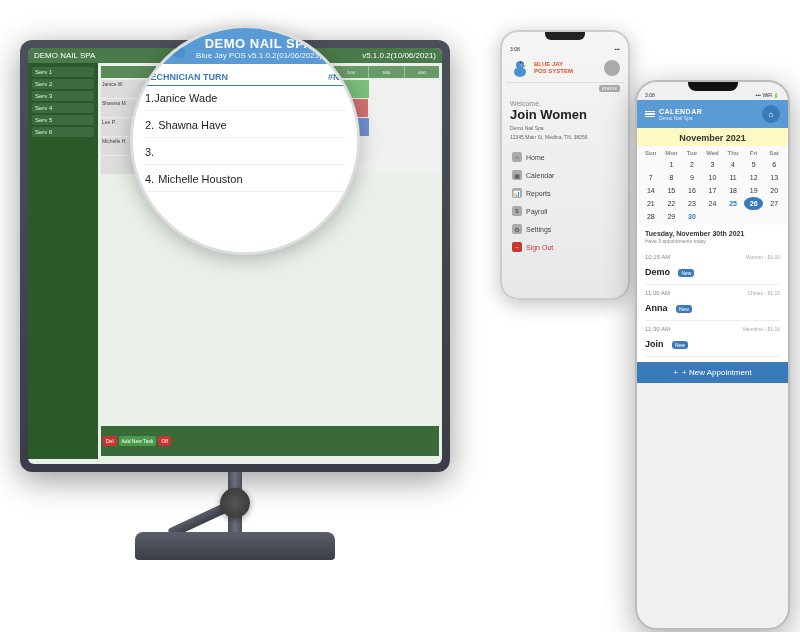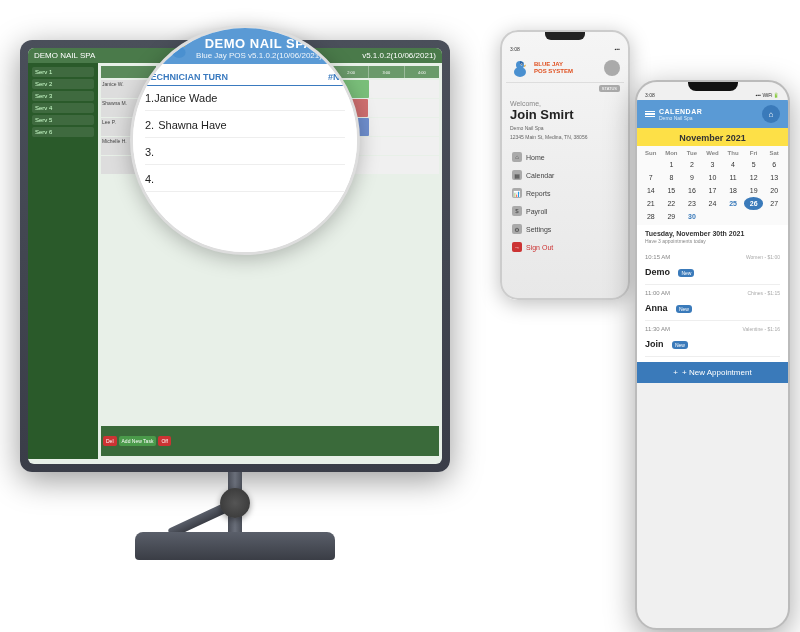--- a/index.html
+++ b/index.html
@@ -398,21 +398,21 @@
       font-size: 8px;
       color: white;
     }
 
     .calendar-month-label {
       text-align: center;
       font-size: 9px;
       font-weight: bold;
       color: #333;
       padding: 5px 4px 3px;
-      background: #fde047;
+      background: #fef9c3;
     }
 
     .calendar-grid {
       background: #fafafa;
       padding: 2px 4px;
     }
 
     .cal-row {
       display: grid;
       grid-template-columns: repeat(7, 1fr);
@@ -628,21 +628,21 @@
         <svg width="22" height="22" viewBox="0 0 40 40">
           <ellipse cx="20" cy="28" rx="12" ry="10" fill="#4a90d0"></ellipse>
           <circle cx="20" cy="14" r="8" fill="#4a90d0"></circle>
           <polygon points="20,6 28,10 20,14" fill="#2a60a0"></polygon>
           <circle cx="23" cy="13" r="2" fill="white"></circle>
           <circle cx="23.8" cy="12.8" r="1" fill="#111"></circle>
           <polygon points="27,16 32,13 30,18" fill="#e0a020"></polygon>
         </svg>
         <div>
           <div class="magnify-title">DEMO NAIL SPA</div>
-          <div class="magnify-subtitle">Blue Jay POS v5.1.0.2(10/06/2021)</div>
+          <div class="magnify-subtitle">Blue Jay POS v5.1.0.2(01/06/2021)</div>
         </div>
       </div>
     </div>
 
     <div class="magnify-body">
       <div class="magnify-table-header">
         <span class="magnify-col-title">TECHNICIAN TURN</span>
         <span class="magnify-col-title">#No</span>
       </div>
       <ul class="magnify-list">
@@ -652,20 +652,21 @@
         </li>
         <li class="magnify-list-item">
           <span>2.</span>
           <span style="flex:1; margin-left:4px;">Shawna Have</span>
         </li>
         <li class="magnify-list-item">
           <span>3.</span>
         </li>
         <li class="magnify-list-item">
           <span>4.</span>
+          <span style="flex:1; margin-left:4px;">Michelle Houston</span>
         </li>
       </ul>
     </div>
   </div>
 
   <div class="phones-area">
 
     <div class="phone-back">
       <div class="phone-back-notch"></div>
       <div class="phone-back-screen">
@@ -691,21 +692,21 @@
           </div>
           <div style="margin-left:auto; width:16px; height:16px; background:#aaa; border-radius:50%;"></div>
         </div>
 
         <div style="padding: 2px 4px; font-size:5px; color:#888; display:flex; justify-content:flex-end;">
           <span style="background:#aaa; color:white; font-size:4px; padding:1px 3px; border-radius:2px;">STATUS</span>
         </div>
 
         <div class="phone-back-welcome">
           <div class="welcome-text">Welcome,</div>
-          <div class="join-text">Join Smirt</div>
+          <div class="join-text">Join Women</div>
           <div class="demo-spa-info">Demo Nail Spa</div>
           <div class="demo-spa-info">12345 Main St, Medina, TN, 38056</div>
         </div>
 
         <div class="phone-back-nav">
           <div class="phone-back-nav-item">
             <div class="nav-icon">⌂</div>
             <span>Home</span>
           </div>
           <div class="phone-back-nav-item">

